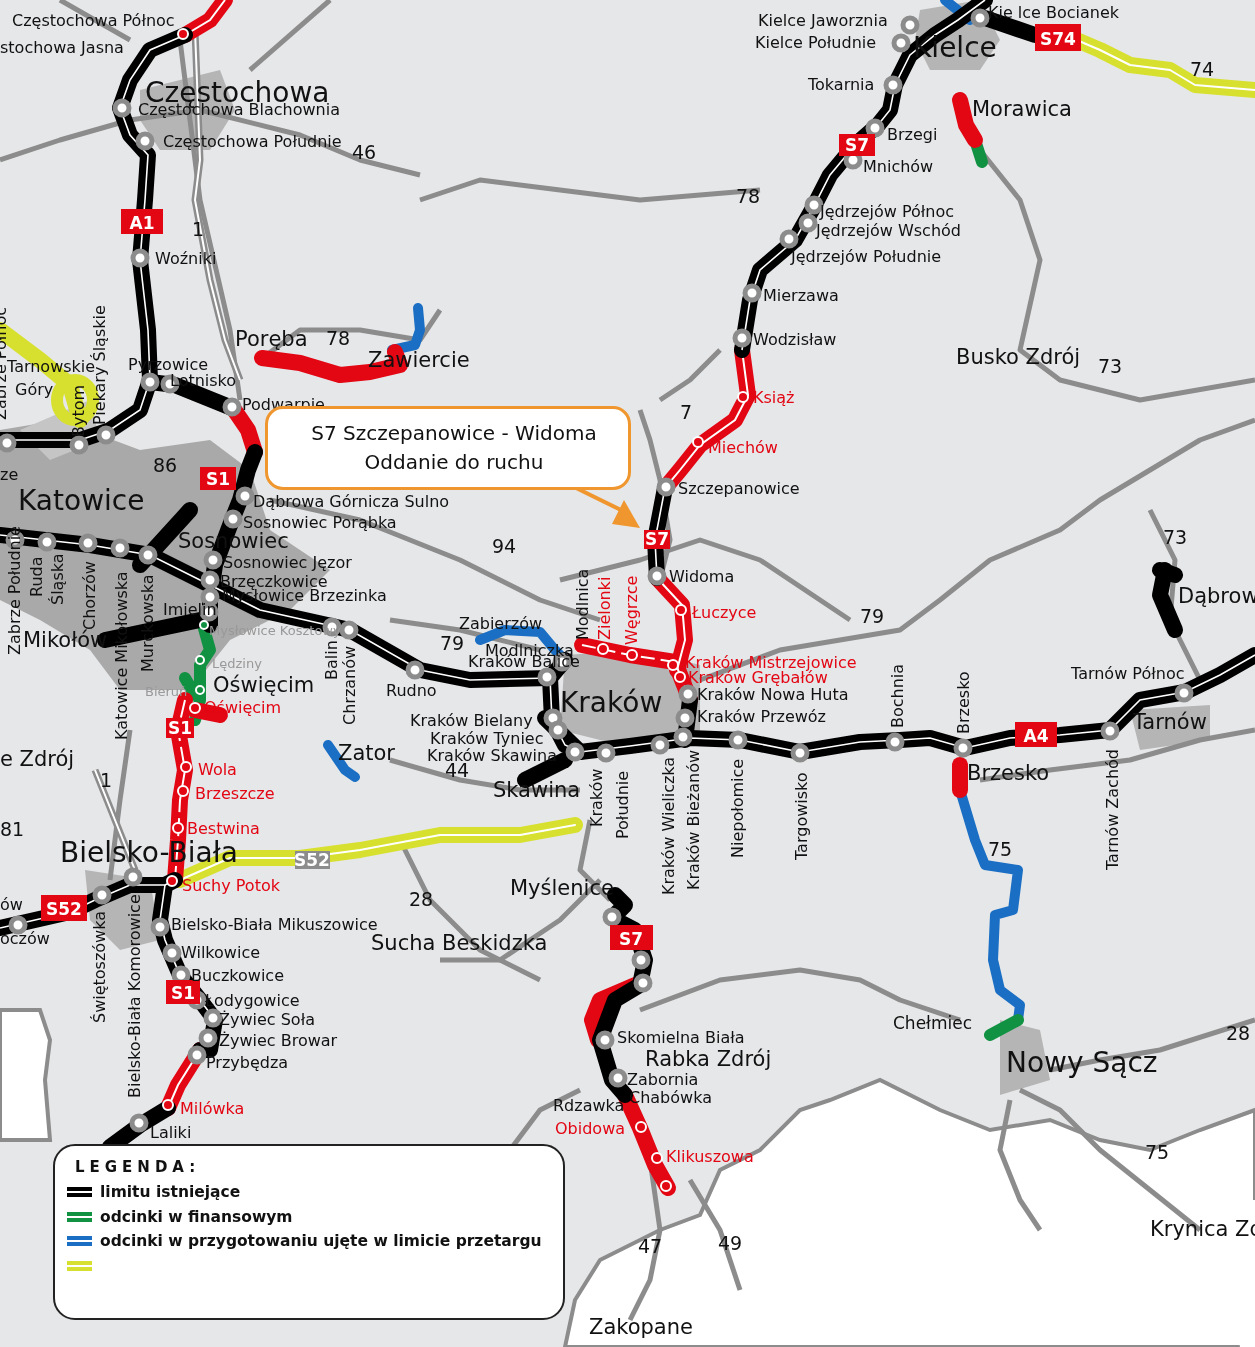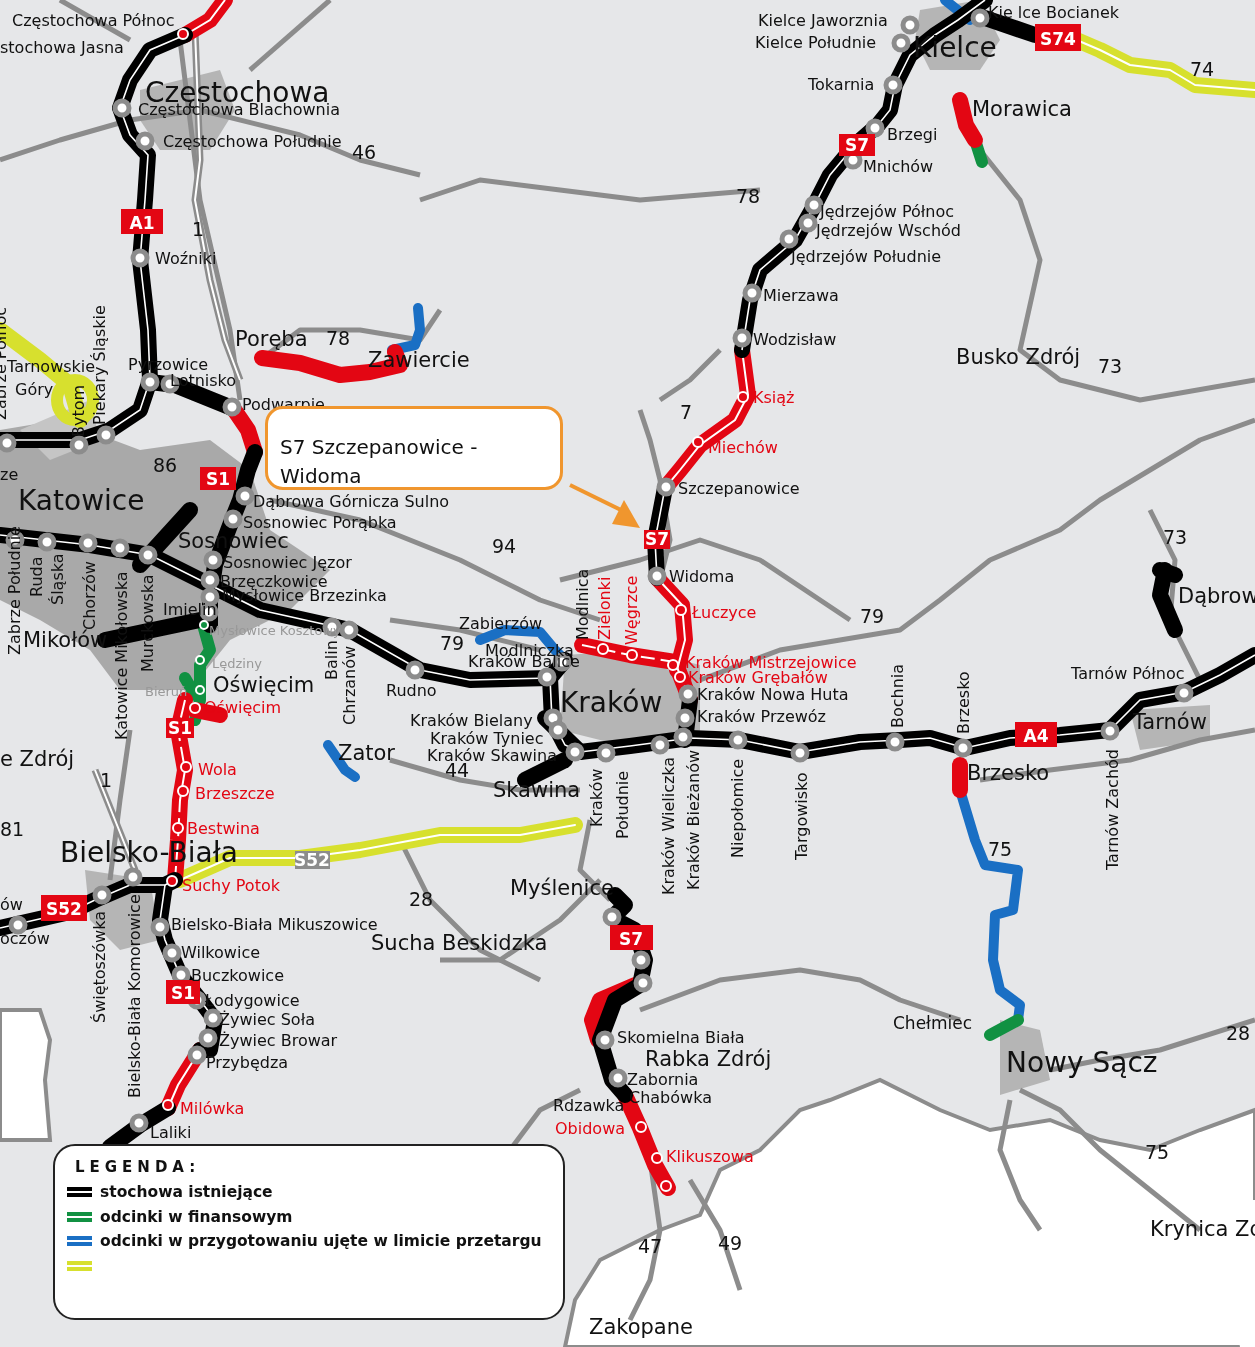--- a/index.html
+++ b/index.html
@@ -6,21 +6,21 @@
   body{width:1255px;height:1347px;overflow:hidden;position:relative;font-family:"DejaVu Sans","Liberation Sans",sans-serif;}
   #map{position:absolute;left:0;top:0;width:1255px;height:1347px;}
   .lbl{font-family:"DejaVu Sans",sans-serif;font-size:17px;fill:#111;}
   .lbl-sm{font-family:"DejaVu Sans",sans-serif;font-size:16px;fill:#111;}
   .lbl-red{font-family:"DejaVu Sans",sans-serif;font-size:16px;fill:#e30613;}
   .lbl-grey{font-family:"DejaVu Sans",sans-serif;font-size:13px;fill:#999;}
   .city{font-family:"DejaVu Sans",sans-serif;font-size:28px;fill:#111;}
   .city-md{font-family:"DejaVu Sans",sans-serif;font-size:21px;fill:#111;}
   .roadnum{font-family:"DejaVu Sans",sans-serif;font-size:19px;fill:#111;}
   .shield-txt{font-family:"DejaVu Sans",sans-serif;font-weight:bold;font-size:17px;fill:#fff;}
-  #callout{position:absolute;left:265px;top:406px;width:298px;height:84px;border:3px solid #f0962e;border-radius:18px;background:#fff;box-sizing:border-box;padding:24px 0 0 12px;}
+  #callout{position:absolute;left:265px;top:406px;width:366px;height:84px;border:3px solid #f0962e;border-radius:18px;background:#fff;box-sizing:border-box;padding:10px 0 0 12px;text-align:center;}
   #callout div{font-family:"DejaVu Sans",sans-serif;font-size:20px;line-height:29px;color:#111;}
   #legend{position:absolute;left:53px;top:1144px;width:512px;height:176px;border:2px solid #222;border-radius:22px;background:#fff;box-sizing:border-box;padding:12px 0 0 12px;}
   #legend .title{font-family:"DejaVu Sans",sans-serif;font-weight:bold;font-size:15px;letter-spacing:5px;margin:0 0 4px 8px;color:#111;}
   #legend .row{display:flex;align-items:center;height:24.5px;}
   #legend .sw{width:25px;height:10px;margin-right:8px;position:relative;}
   #legend .sw::after{content:"";position:absolute;left:0;right:0;top:4px;height:2px;background:#fff;}
   #legend .txt{font-family:"DejaVu Sans",sans-serif;font-weight:bold;font-size:15.5px;color:#111;}
 </style>
 </head>
 <body>
@@ -464,27 +464,28 @@
   </g>
 
   <g>
     <path d="M570,485 L625,512" stroke="#f0962e" stroke-width="4" fill="none"></path>
     <path d="M640,528 L612,524 L624,500 Z" fill="#f0962e"></path>
   </g>
 </svg>
 
 <div id="callout">
   <div>S7 Szczepanowice - Widoma</div>
+  <div>Oddanie do ruchu</div>
 </div>
 
 <div id="legend">
   <div class="title">LEGENDA:</div>
   <div class="row">
     <span class="sw" style="background:#000"></span>
-    <span class="txt">stochowa istniejące</span>
+    <span class="txt">limitu istniejące</span>
   </div>
   <div class="row">
     <span class="sw" style="background:#119142"></span>
     <span class="txt">odcinki w finansowym</span>
   </div>
   <div class="row">
     <span class="sw" style="background:#1a6fc4"></span>
     <span class="txt">odcinki w przygotowaniu ujęte w limicie przetargu</span>
   </div>
   <div class="row">

